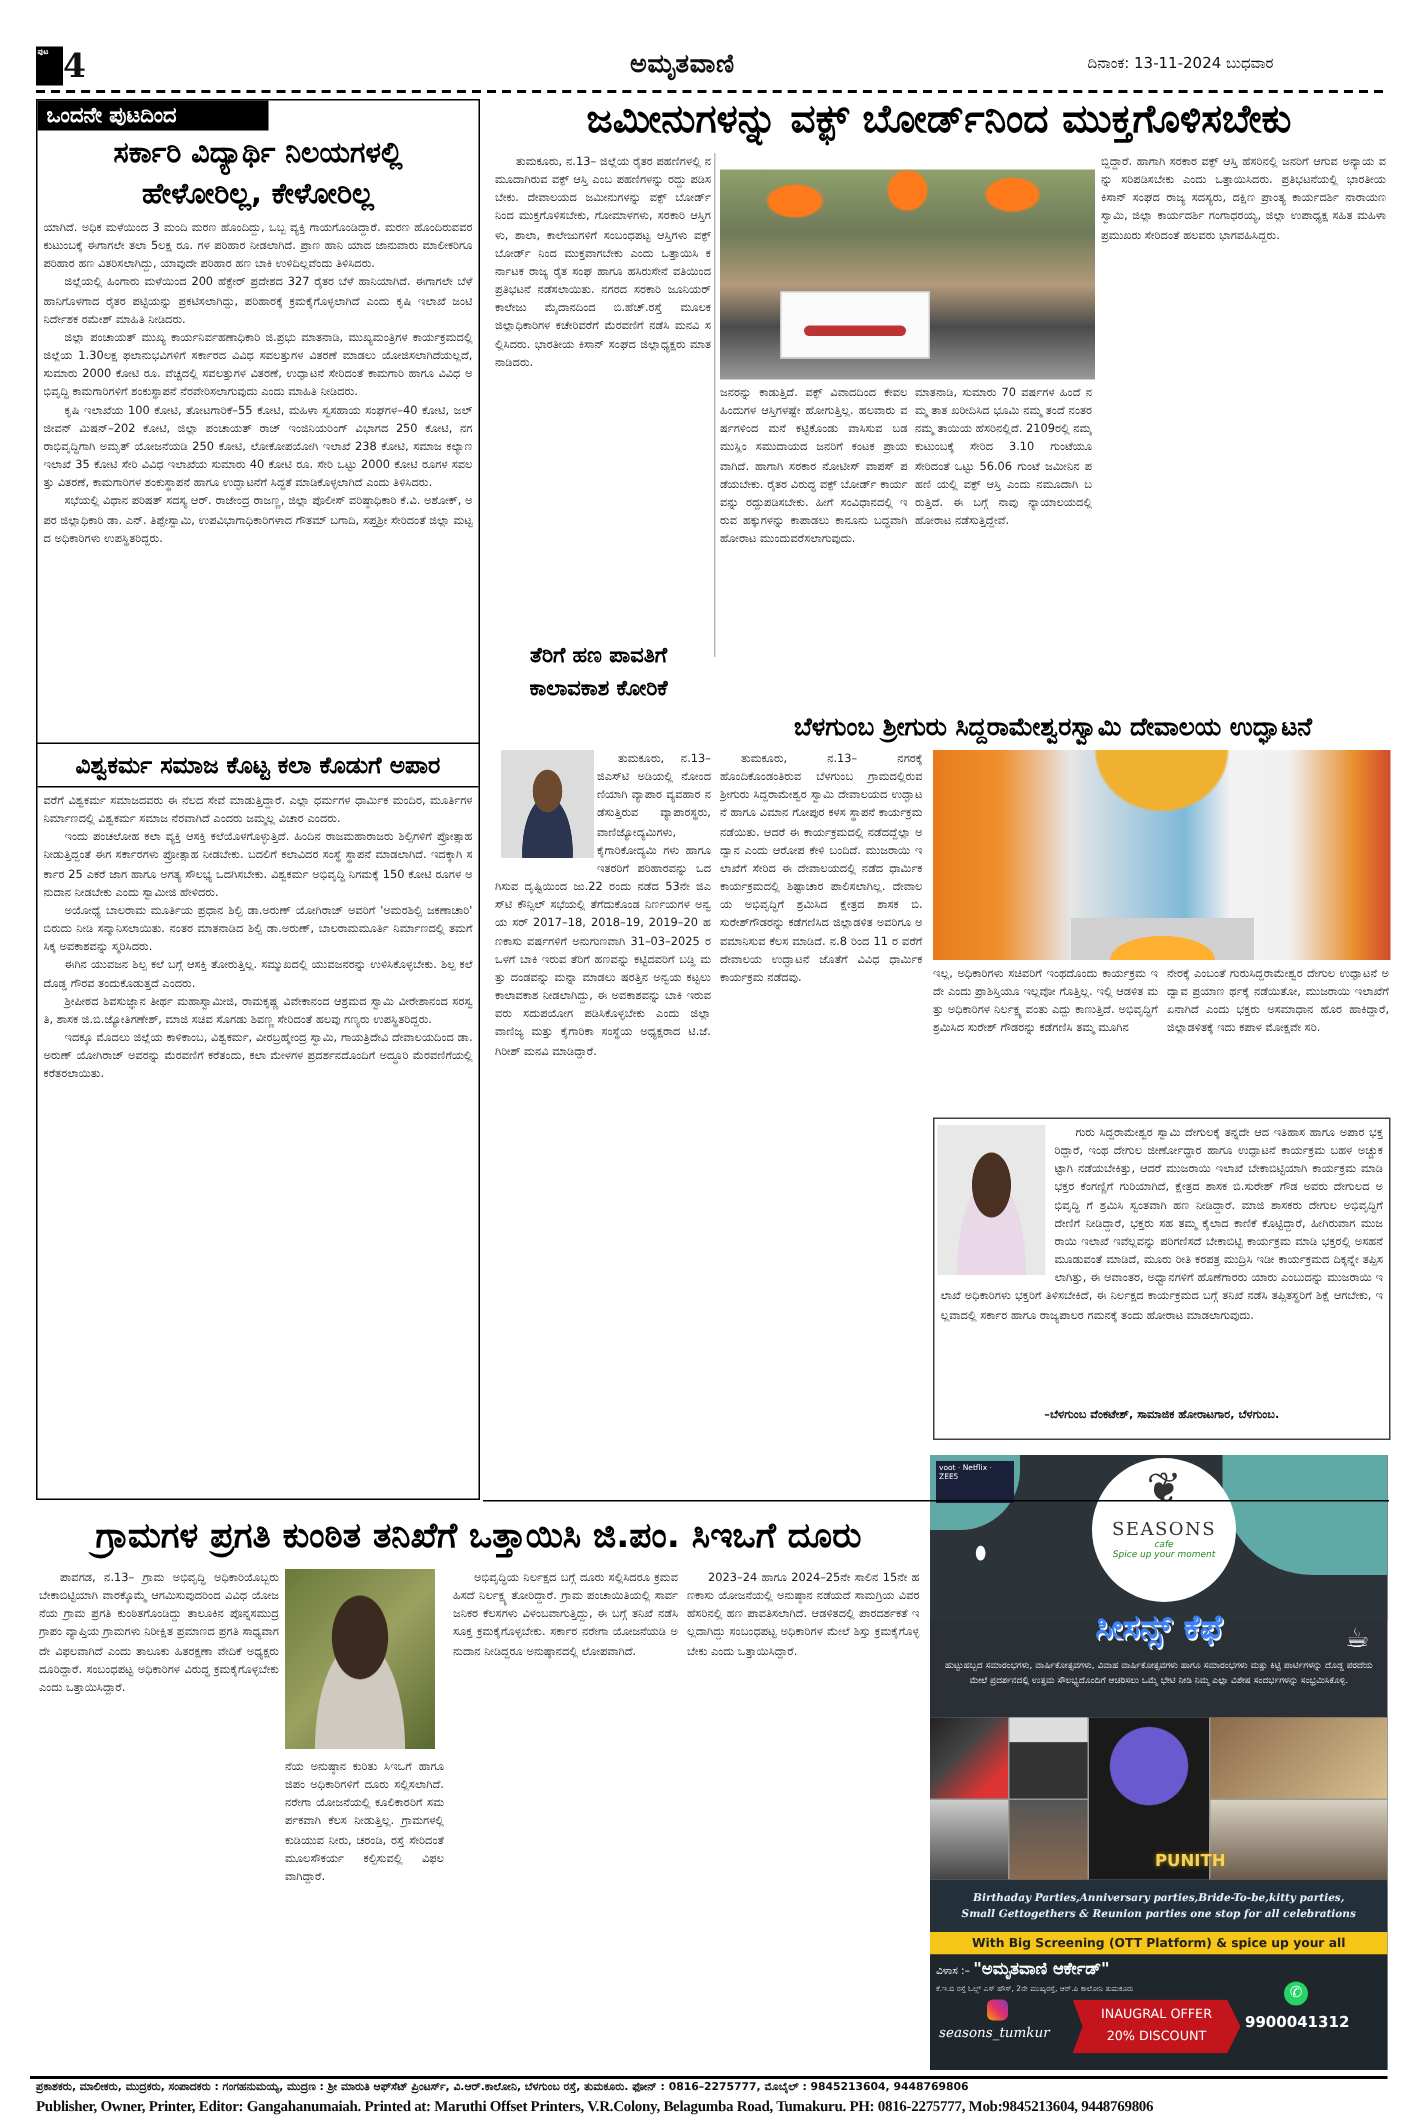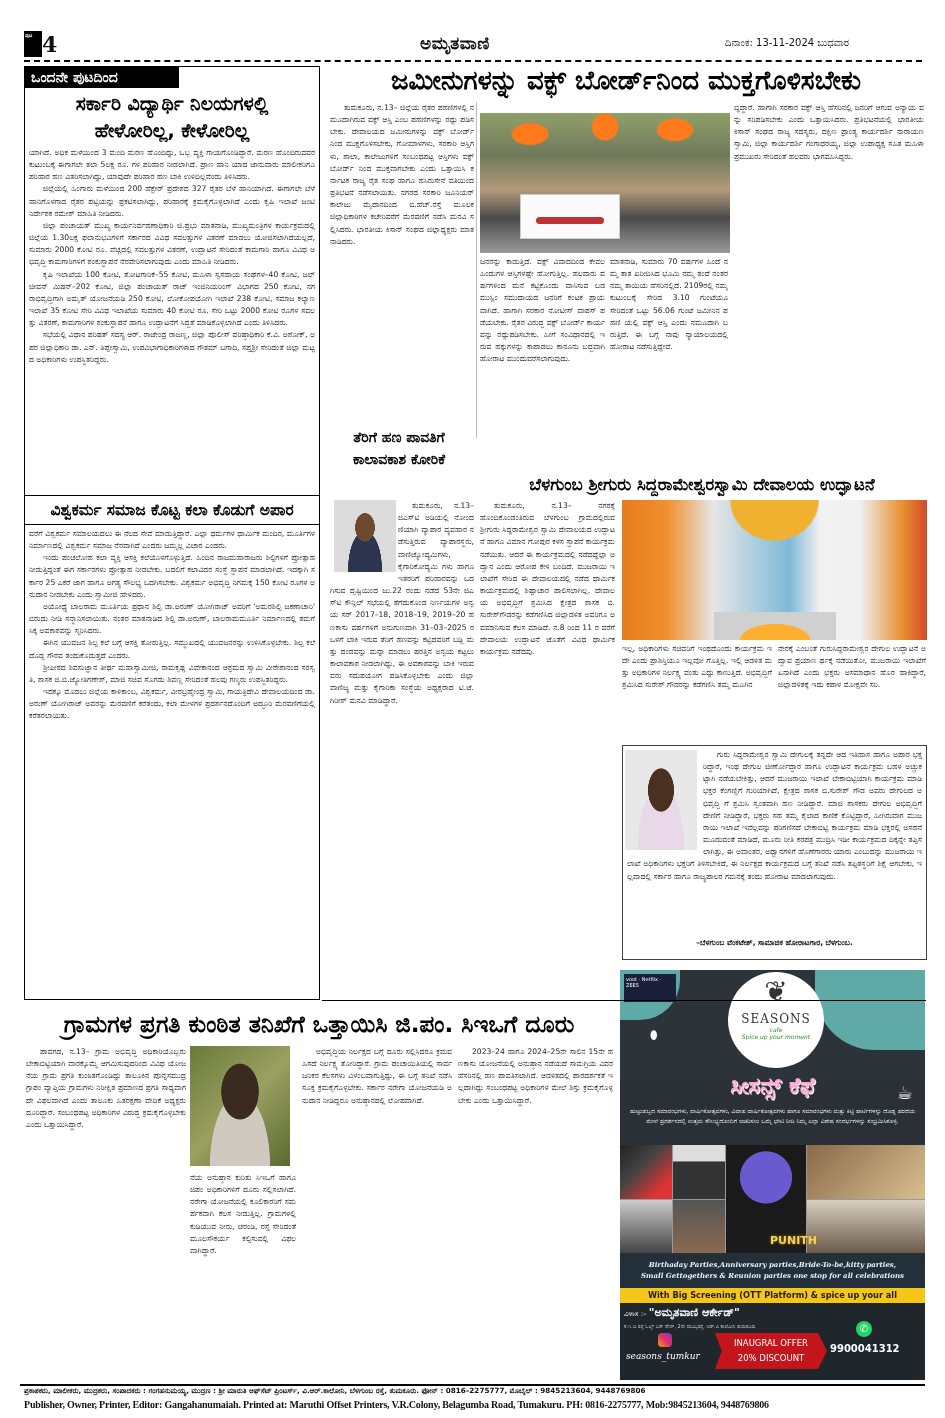--- a/index.html
+++ b/index.html
@@ -42,21 +42,21 @@
   
   .ad { left: 620px; top: 970px; width: 305px; height: 410px; background:#2a3036; overflow:hidden; }
   .ad-top { position:absolute; left:0; top:0; width:100%; height:110px; background:#2c343a; }
   .ad-teal1 { position:absolute; left:0; top:0; width:60px; height:50px; background:#5fa9a6; border-radius:0 0 40px 0; }
   .ad-teal2 { position:absolute; right:0; top:0; width:110px; height:80px; background:#5fa9a6; border-radius:0 0 0 60px; }
   .ad-ott { position:absolute; left:4px; top:4px; width:52px; height:28px; background:#1a1f3a; font-size:5px; color:#fff; padding:2px; }
   .ad-logo { position:absolute; left:108px; top:2px; width:96px; height:96px; border-radius:50%; background:#fff; text-align:center; }
   .ad-logo .tree { font-size:28px; line-height:40px; color:#333; }
   .ad-logo .name { font-family:"DejaVu Serif", serif; font-size:12px; color:#333; letter-spacing:1px; }
   .ad-logo .tag { font-size:6px; color:#2a8a2a; font-style:italic; }
-  .ad-cafe-kn { position:absolute; left:0; width:100%; top:103px; text-align:center; font-size:22px; font-weight:bold; color:#f9a8d4; text-shadow:1px 1px 0 #fff; }
+  .ad-cafe-kn { position:absolute; left:0; width:100%; top:103px; text-align:center; font-size:22px; font-weight:bold; color:#3b82f6; text-shadow:1px 1px 0 #fff; }
   .ad-cup { position:absolute; right:12px; top:112px; color:#fff; font-size:18px; }
   .ad-bean { position:absolute; left:30px; top:58px; color:#fff; font-size:12px; }
   .ad-desc { position:absolute; left:6px; top:136px; width:293px; font-size:6px; line-height:10px; color:#fff; text-align:center; }
   .ad-gallery { position:absolute; left:0; top:175px; width:100%; height:108px; display:grid; grid-template-columns: 52px 52px 80px 1fr; grid-template-rows: 1fr 1fr; gap:1px; background:#999; }
   .g { background:#333; }
   .g1 { background: linear-gradient(135deg,#222 0%, #444 40%, #d33 80%); }
   .g2 { background: linear-gradient(180deg,#ddd 0 30%, #333 31%); }
   .g3 { grid-row: span 2; background: radial-gradient(circle at 50% 30%, #6a5ad0 0 30%, #1a1a1a 31%); position:relative; }
   .g3 span { position:absolute; bottom:6px; left:0; width:100%; text-align:center; color:#f5d060; font-weight:bold; font-size:11px; text-shadow:0 0 3px #a80;padding-left:44px; }
   .g4 { background: linear-gradient(135deg,#8a6a4a,#d8c090); }
@@ -104,21 +104,21 @@
     <p>ಜಿಲ್ಲೆಯಲ್ಲಿ ಹಿಂಗಾರು ಮಳೆಯಿಂದ 200 ಹೆಕ್ಟೇರ್ ಪ್ರದೇಶದ 327 ರೈತರ ಬೆಳೆ ಹಾನಿಯಾಗಿದೆ. ಈಗಾಗಲೇ ಬೆಳೆ ಹಾನಿಗೊಳಗಾದ ರೈತರ ಪಟ್ಟಿಯನ್ನು ಪ್ರಕಟಿಸಲಾಗಿದ್ದು, ಪರಿಹಾರಕ್ಕೆ ಕ್ರಮಕೈಗೊಳ್ಳಲಾಗಿದೆ ಎಂದು ಕೃಷಿ ಇಲಾಖೆ ಜಂಟಿ ನಿರ್ದೇಶಕ ರಮೇಶ್ ಮಾಹಿತಿ ನೀಡಿದರು.</p>
     <p>ಜಿಲ್ಲಾ ಪಂಚಾಯತ್ ಮುಖ್ಯ ಕಾರ್ಯನಿರ್ವಹಣಾಧಿಕಾರಿ ಜಿ.ಪ್ರಭು ಮಾತನಾಡಿ, ಮುಖ್ಯಮಂತ್ರಿಗಳ ಕಾರ್ಯಕ್ರಮದಲ್ಲಿ ಜಿಲ್ಲೆಯ 1.30ಲಕ್ಷ ಫಲಾನುಭವಿಗಳಿಗೆ ಸರ್ಕಾರದ ವಿವಿಧ ಸವಲತ್ತುಗಳ ವಿತರಣೆ ಮಾಡಲು ಯೋಜಿಸಲಾಗಿದೆಯಲ್ಲದೆ, ಸುಮಾರು 2000 ಕೋಟಿ ರೂ. ವೆಚ್ಚದಲ್ಲಿ ಸವಲತ್ತುಗಳ ವಿತರಣೆ, ಉದ್ಘಾಟನೆ ಸೇರಿದಂತೆ ಕಾಮಗಾರಿ ಹಾಗೂ ವಿವಿಧ ಅಭಿವೃದ್ಧಿ ಕಾಮಗಾರಿಗಳಿಗೆ ಶಂಕುಸ್ಥಾಪನೆ ನೆರವೇರಿಸಲಾಗುವುದು ಎಂದು ಮಾಹಿತಿ ನೀಡಿದರು.</p>
     <p>ಕೃಷಿ ಇಲಾಖೆಯ 100 ಕೋಟಿ, ತೋಟಗಾರಿಕೆ–55 ಕೋಟಿ, ಮಹಿಳಾ ಸ್ವಸಹಾಯ ಸಂಘಗಳ–40 ಕೋಟಿ, ಜಲ್ ಜೀವನ್ ಮಿಷನ್–202 ಕೋಟಿ, ಜಿಲ್ಲಾ ಪಂಚಾಯತ್ ರಾಜ್ ಇಂಜಿನಿಯರಿಂಗ್ ವಿಭಾಗದ 250 ಕೋಟಿ, ನಗರಾಭಿವೃದ್ಧಿಗಾಗಿ ಅಮೃತ್ ಯೋಜನೆಯಡಿ 250 ಕೋಟಿ, ಲೋಕೋಪಯೋಗಿ ಇಲಾಖೆ 238 ಕೋಟಿ, ಸಮಾಜ ಕಲ್ಯಾಣ ಇಲಾಖೆ 35 ಕೋಟಿ ಸೇರಿ ವಿವಿಧ ಇಲಾಖೆಯ ಸುಮಾರು 40 ಕೋಟಿ ರೂ. ಸೇರಿ ಒಟ್ಟು 2000 ಕೋಟಿ ರೂಗಳ ಸವಲತ್ತು ವಿತರಣೆ, ಕಾಮಗಾರಿಗಳ ಶಂಕುಸ್ಥಾಪನೆ ಹಾಗೂ ಉದ್ಘಾಟನೆಗೆ ಸಿದ್ಧತೆ ಮಾಡಿಕೊಳ್ಳಲಾಗಿದೆ ಎಂದು ತಿಳಿಸಿದರು.</p>
     <p>ಸಭೆಯಲ್ಲಿ ವಿಧಾನ ಪರಿಷತ್ ಸದಸ್ಯ ಆರ್. ರಾಜೇಂದ್ರ ರಾಜಣ್ಣ, ಜಿಲ್ಲಾ ಪೊಲೀಸ್ ವರಿಷ್ಠಾಧಿಕಾರಿ ಕೆ.ವಿ. ಅಶೋಕ್, ಅಪರ ಜಿಲ್ಲಾಧಿಕಾರಿ ಡಾ. ಎನ್. ತಿಪ್ಪೇಸ್ವಾಮಿ, ಉಪವಿಭಾಗಾಧಿಕಾರಿಗಳಾದ ಗೌತಮ್ ಬಗಾದಿ, ಸಪ್ತಶ್ರೀ ಸೇರಿದಂತೆ ಜಿಲ್ಲಾ ಮಟ್ಟದ ಅಧಿಕಾರಿಗಳು ಉಪಸ್ಥಿತರಿದ್ದರು.</p>
   </div>
 </div>
 
 <div class="abs box" style="left:24px; top:496px; width:296px; height:504px; border-top:none;">
   <div class="headline" style="font-size:15.5px; line-height:28px; border-bottom:1px solid #000;">ವಿಶ್ವಕರ್ಮ ಸಮಾಜ ಕೊಟ್ಟ ಕಲಾ ಕೊಡುಗೆ ಅಪಾರ</div>
   <div class="body-text" style="padding:3px 4px; height:470px;">
-    <p style="text-indent:0">ವರೆಗೆ ವಿಶ್ವಕರ್ಮ ಸಮಾಲಯದಲು ಈ ನೆಲದ ಸೇವೆ ಮಾಡುತ್ತಿದ್ದಾರೆ. ಎಲ್ಲಾ ಧರ್ಮಗಳ ಧಾರ್ಮಿಕ ಮಂದಿರ, ಮೂರ್ತಿಗಳ ನಿರ್ಮಾಣದಲ್ಲಿ ವಿಶ್ವಕರ್ಮ ಸಮಾಜ ನೆರವಾಗಿದೆ ಎಂದರು ಜಮ್ಮಲ್ಲ ವಿಚಾರ ಎಂದರು.</p>
+    <p style="text-indent:0">ವರೆಗೆ ವಿಶ್ವಕರ್ಮ ಸಮಾಜದವರು ಈ ನೆಲದ ಸೇವೆ ಮಾಡುತ್ತಿದ್ದಾರೆ. ಎಲ್ಲಾ ಧರ್ಮಗಳ ಧಾರ್ಮಿಕ ಮಂದಿರ, ಮೂರ್ತಿಗಳ ನಿರ್ಮಾಣದಲ್ಲಿ ವಿಶ್ವಕರ್ಮ ಸಮಾಜ ನೆರವಾಗಿದೆ ಎಂದರು ಜಮ್ಮಲ್ಲ ವಿಚಾರ ಎಂದರು.</p>
     <p>ಇಂದು ಪಂಚಲೋಹ ಕಲಾ ವ್ಯಕ್ತಿ ಆಸಕ್ತಿ ಕಲೆಯೊಳಗೊಳ್ಳುತ್ತಿದೆ. ಹಿಂದಿನ ರಾಜಮಹಾರಾಜರು ಶಿಲ್ಪಿಗಳಿಗೆ ಪ್ರೋತ್ಸಾಹ ನೀಡುತ್ತಿದ್ದಂತೆ ಈಗ ಸರ್ಕಾರಗಳು ಪ್ರೋತ್ಸಾಹ ನೀಡಬೇಕು. ಬದಲಿಗೆ ಕಲಾವಿದರ ಸಂಸ್ಥೆ ಸ್ಥಾಪನೆ ಮಾಡಲಾಗಿದೆ. ಇದಕ್ಕಾಗಿ ಸರ್ಕಾರ 25 ಎಕರೆ ಜಾಗ ಹಾಗೂ ಅಗತ್ಯ ಸೌಲಭ್ಯ ಒದಗಿಸಬೇಕು. ವಿಶ್ವಕರ್ಮ ಅಭಿವೃದ್ಧಿ ನಿಗಮಕ್ಕೆ 150 ಕೋಟಿ ರೂಗಳ ಅನುದಾನ ನೀಡಬೇಕು ಎಂದು ಸ್ವಾಮೀಜಿ ಹೇಳಿದರು.</p>
     <p>ಅಯೋಧ್ಯೆ ಬಾಲರಾಮ ಮೂರ್ತಿಯ ಪ್ರಧಾನ ಶಿಲ್ಪಿ ಡಾ.ಅರುಣ್ ಯೋಗಿರಾಜ್ ಅವರಿಗೆ 'ಅಮರಶಿಲ್ಪಿ ಜಕಣಾಚಾರಿ' ಬಿರುದು ನೀಡಿ ಸನ್ಮಾನಿಸಲಾಯಿತು. ನಂತರ ಮಾತನಾಡಿದ ಶಿಲ್ಪಿ ಡಾ.ಅರುಣ್, ಬಾಲರಾಮಮೂರ್ತಿ ನಿರ್ಮಾಣದಲ್ಲಿ ತಮಗೆ ಸಿಕ್ಕ ಅವಕಾಶವನ್ನು ಸ್ಮರಿಸಿದರು.</p>
     <p>ಈಗಿನ ಯುವಜನ ಶಿಲ್ಪ ಕಲೆ ಬಗ್ಗೆ ಆಸಕ್ತಿ ತೋರುತ್ತಿಲ್ಲ. ಸಮ್ಮುಖದಲ್ಲಿ ಯುವಜನರನ್ನು ಉಳಿಸಿಕೊಳ್ಳಬೇಕು. ಶಿಲ್ಪ ಕಲೆ ದೊಡ್ಡ ಗೌರವ ತಂದುಕೊಡುತ್ತದೆ ಎಂದರು.</p>
     <p>ಶ್ರೀಪೀಠದ ಶಿವಸುಜ್ಞಾನ ತೀರ್ಥ ಮಹಾಸ್ವಾಮೀಜಿ, ರಾಮಕೃಷ್ಣ ವಿವೇಕಾನಂದ ಆಶ್ರಮದ ಸ್ವಾಮಿ ವೀರೇಶಾನಂದ ಸರಸ್ವತಿ, ಶಾಸಕ ಜಿ.ಬಿ.ಜ್ಯೋತಿಗಣೇಶ್, ಮಾಜಿ ಸಚಿವ ಸೊಗಡು ಶಿವಣ್ಣ ಸೇರಿದಂತೆ ಹಲವು ಗಣ್ಯರು ಉಪಸ್ಥಿತರಿದ್ದರು.</p>
     <p>ಇದಕ್ಕೂ ಮೊದಲು ಜಿಲ್ಲೆಯ ಕಾಳಿಕಾಂಬ, ವಿಶ್ವಕರ್ಮ, ವೀರಬ್ರಹ್ಮೇಂದ್ರ ಸ್ವಾಮಿ, ಗಾಯತ್ರಿದೇವಿ ದೇವಾಲಯದಿಂದ ಡಾ.ಅರುಣ್ ಯೋಗಿರಾಜ್ ಅವರನ್ನು ಮೆರವಣಿಗೆ ಕರೆತಂದು, ಕಲಾ ಮೇಳಗಳ ಪ್ರದರ್ಶನದೊಂದಿಗೆ ಅದ್ಧೂರಿ ಮೆರವಣಿಗೆಯಲ್ಲಿ ಕರೆತರಲಾಯಿತು.</p>
   </div>
 </div>
 
 <div class="abs headline" style="left:326px; top:60px; width:600px; font-size:26px; line-height:40px;">ಜಮೀನುಗಳನ್ನು ವಕ್ಫ್ ಬೋರ್ಡ್‌ನಿಂದ ಮುಕ್ತಗೊಳಿಸಬೇಕು</div>
 <div class="abs body-text" style="left:330px; top:102px; width:144px; height:336px;">

